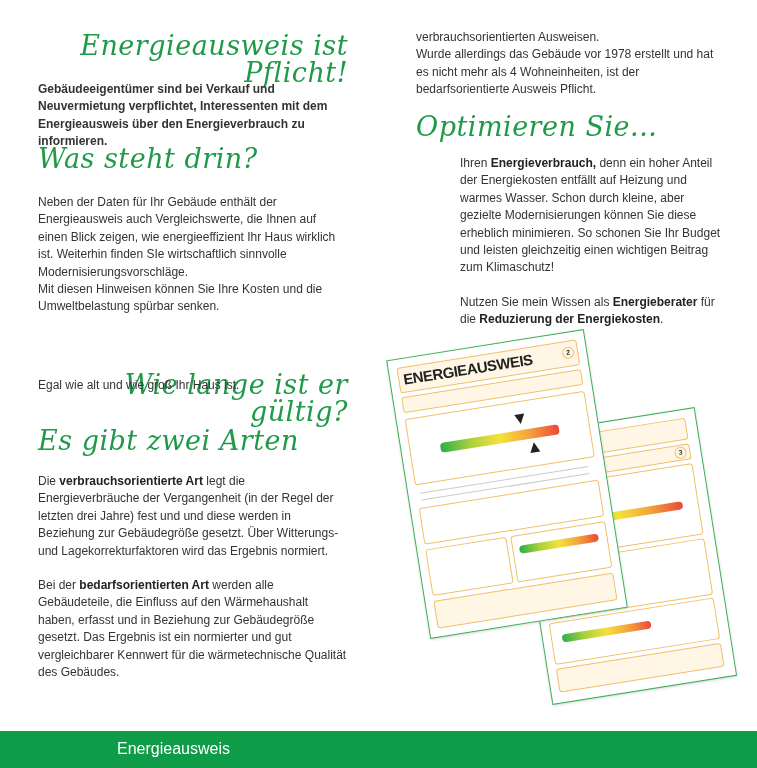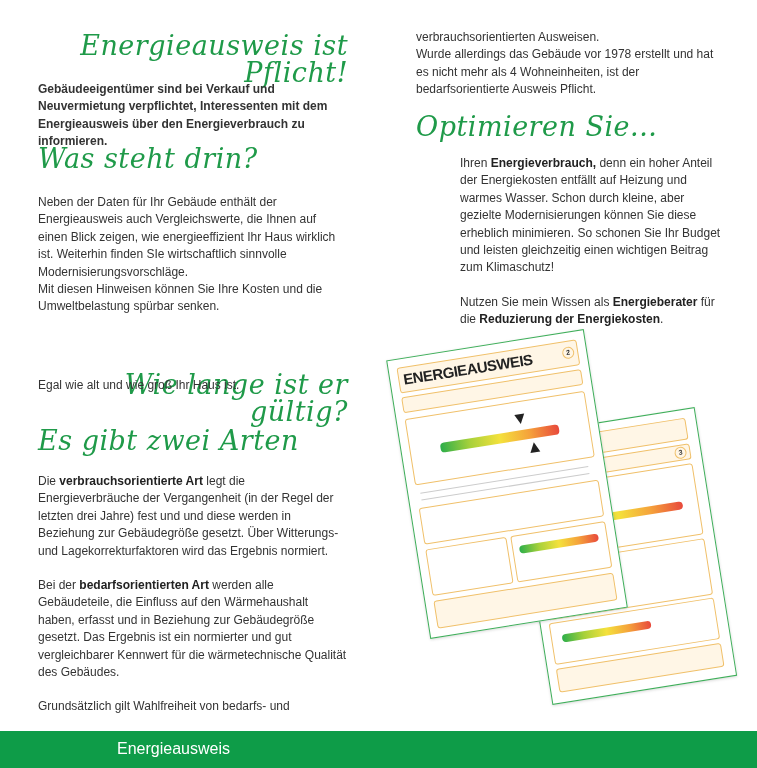--- a/index.html
+++ b/index.html
@@ -43,21 +43,20 @@
 
   <h2 class="hand h1" style="top:332px;margin-top:39px;">Wie lange ist er gültig?</h2>
   <div class="block" style="top:377px;">
     <p>Egal wie alt und wie groß Ihr Haus ist.</p>
   </div>
 
   <h2 class="hand h1" style="top:427px;">Es gibt zwei Arten</h2>
   <div class="block" style="top:473px;">
     <p><span>Die </span><b>verbrauchsorientierte Art</b><span> legt die Energieverbräuche der Vergangenheit (in der Regel der letzten drei Jahre) fest und und diese werden in Beziehung zur Gebäudegröße gesetzt. Über Witterungs- und Lagekorrekturfaktoren wird das Ergebnis normiert.</span></p>
     <p style="margin-top:17px;"><span>Bei der </span><b>bedarfsorientierten Art</b><span> werden alle Gebäudeteile, die Einfluss auf den Wärmehaushalt haben, erfasst und in Beziehung zur Gebäudegröße gesetzt. Das Ergebnis ist ein normierter und gut vergleichbarer Kennwert für die wärmetechnische Qualität des Gebäudes.</span></p>
-    <p style="margin-top:17px;">Grundsätzlich gilt Wahlfreiheit von bedarfs- und</p>
   </div>
 </div>
 
 <div class="col col-right">
   <div class="block" style="top:29px;">
     <p>verbrauchsorientierten Ausweisen.</p>
     <p>Wurde allerdings das Gebäude vor 1978 erstellt und hat es nicht mehr als 4 Wohneinheiten, ist der bedarfsorientierte Ausweis Pflicht.</p>
   </div>
   <h2 class="hand h1" style="top:113px;">Optimieren Sie...</h2>
   <div class="block" style="top:155px;margin-left:44px;">

